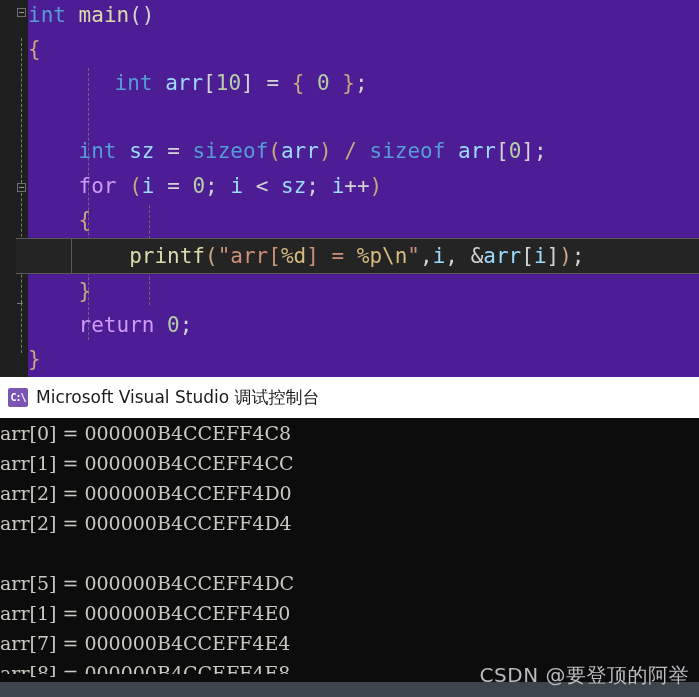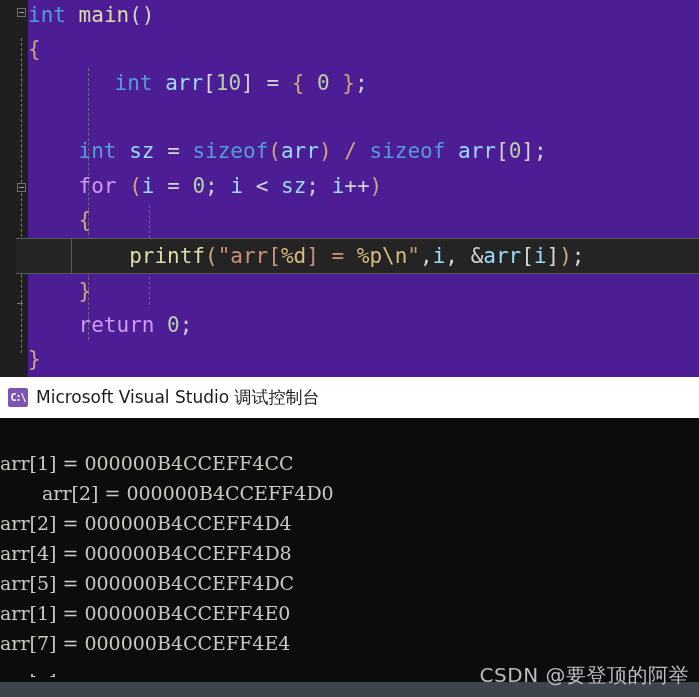--- a/index.html
+++ b/index.html
@@ -255,27 +255,28 @@
 </div>
 
 <div id="console-window">
 
   <div id="console-titlebar">
     <div id="console-icon">C:\</div>
     <div id="console-title-text">Microsoft Visual Studio 调试控制台</div>
   </div>
 
   <div id="console-body">
+    <div class="console-line" style="top:0px;">arr[0] = 000000B4CCEFF4C8</div>
     <div class="console-line" style="top:30px;">arr[1] = 000000B4CCEFF4CC</div>
-    <div class="console-line" style="top:60px;padding-left:42px;">arr[2] = 000000B4CCEFF4D0</div>
+    <div class="console-line" style="top:60px;">arr[2] = 000000B4CCEFF4D0</div>
     <div class="console-line" style="top:90px;">arr[2] = 000000B4CCEFF4D4</div>
-    <div class="console-line" style="top:120px;">arr[4] = 000000B4CCEFF4D8</div>
     <div class="console-line" style="top:150px;">arr[5] = 000000B4CCEFF4DC</div>
     <div class="console-line" style="top:180px;">arr[1] = 000000B4CCEFF4E0</div>
     <div class="console-line" style="top:210px;">arr[7] = 000000B4CCEFF4E4</div>
+    <div class="console-line" style="top:240px;">arr[8] = 000000B4CCEFF4E8</div>
   </div>
 
   <div id="console-partial">
     <div class="console-line">arr[5] =</div>
   </div>
 
   <div id="bottom-bar"></div>
 </div>
 
 <div id="watermark">CSDN @要登顶的阿举</div>

